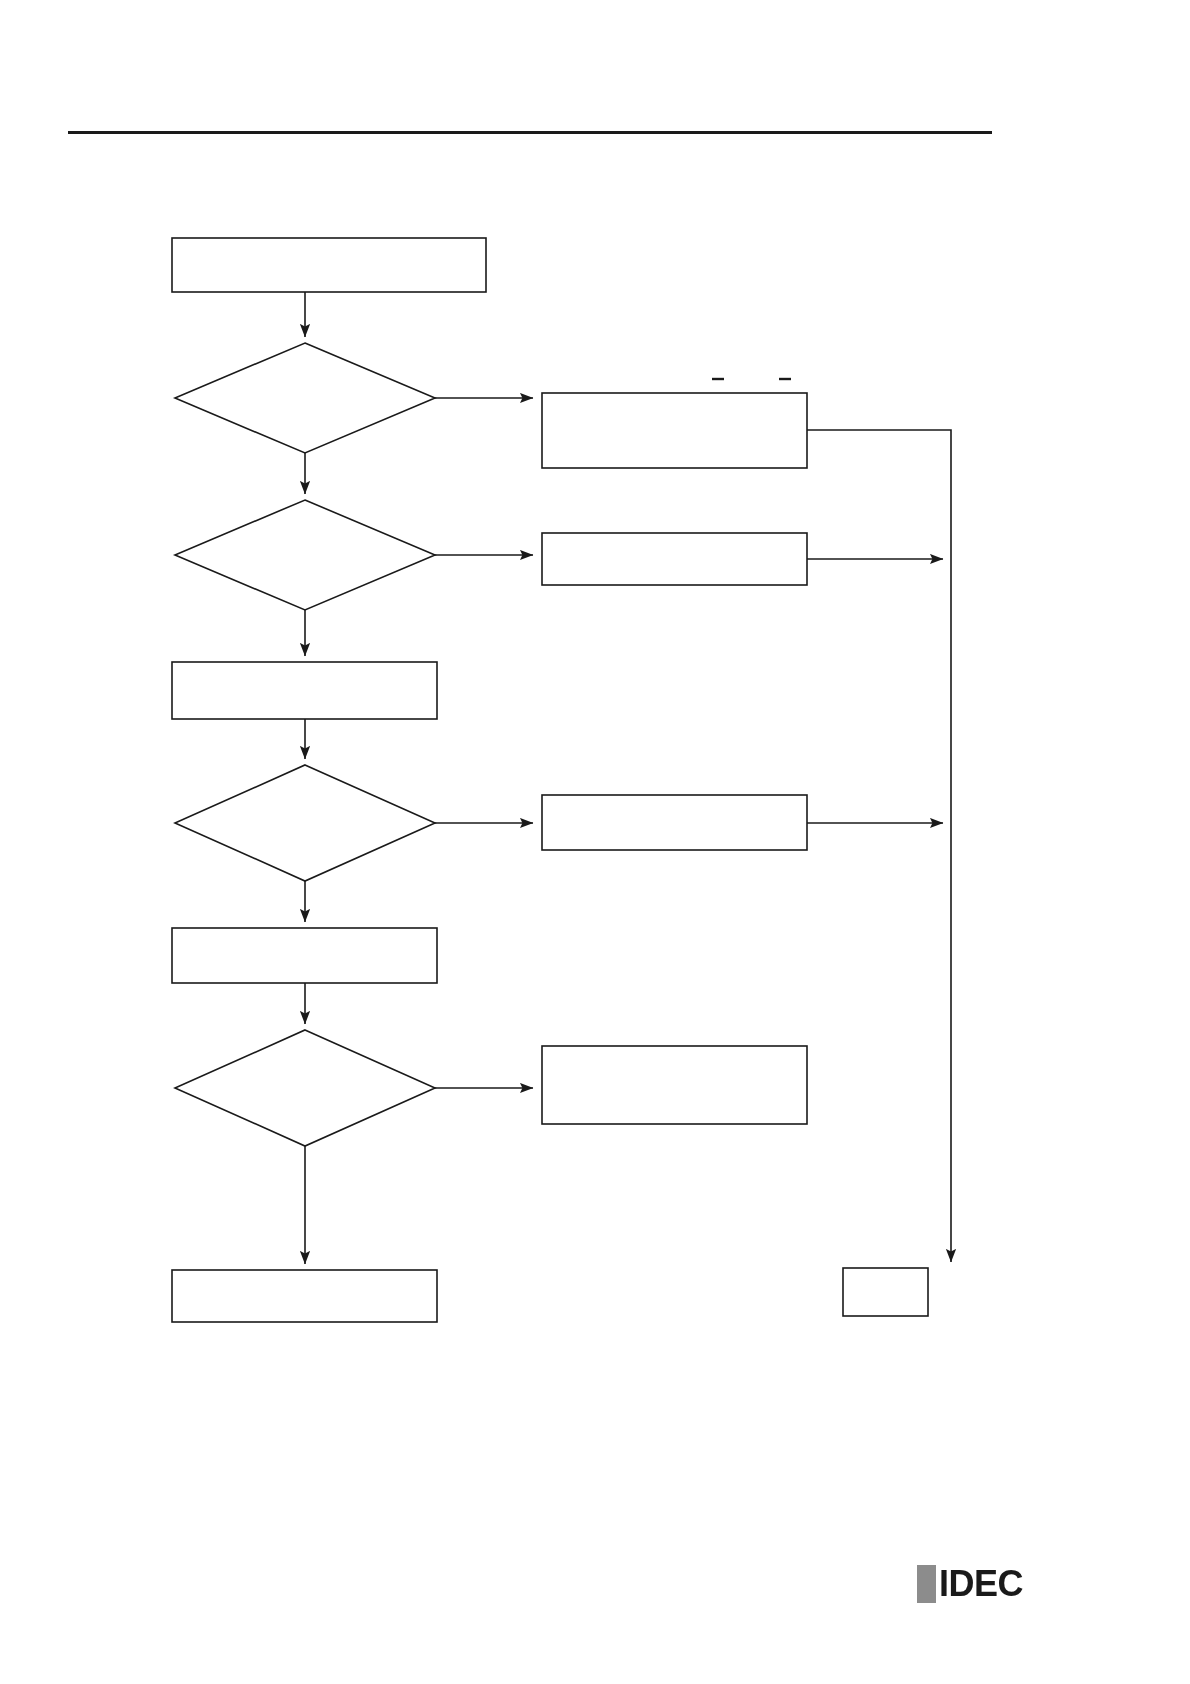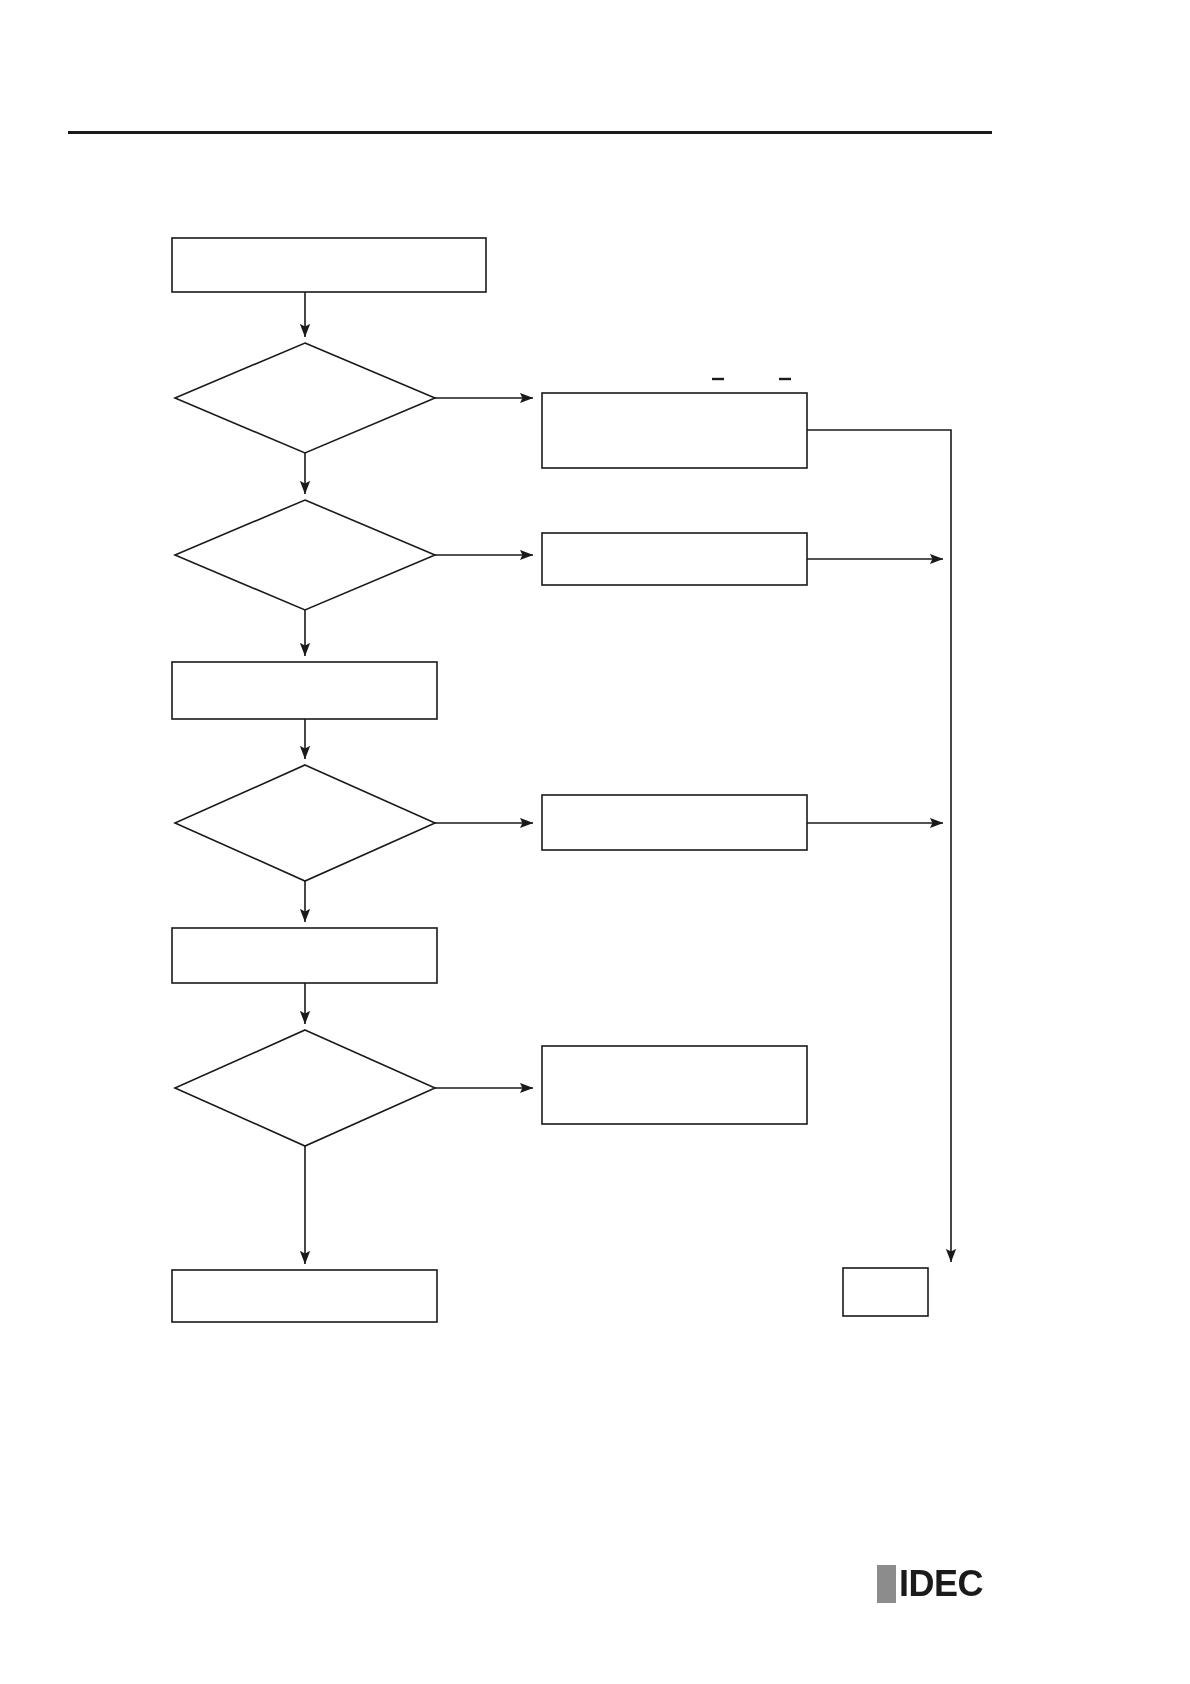--- a/index.html
+++ b/index.html
@@ -54,21 +54,21 @@
   .flow-svg .shape-label {
     font-family: "Liberation Sans", sans-serif;
     font-size: 13px;
     fill: #1a1a1a;
     text-anchor: middle;
     dominant-baseline: middle;
   }
   
   .logo {
     position: absolute;
-    left: 877px;
+    left: 917px;
     top: 1565px;
     display: flex;
     align-items: center;
     height: 38px;
   }
   .logo-mark {
     width: 19px;
     height: 38px;
     background: #8c8c8c;
   }

